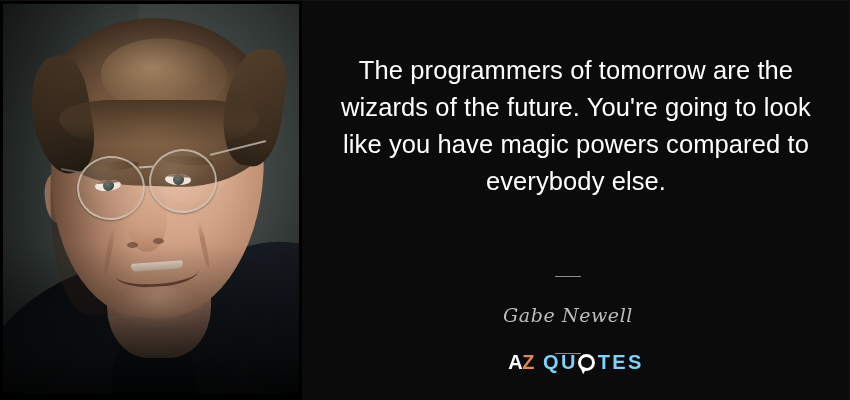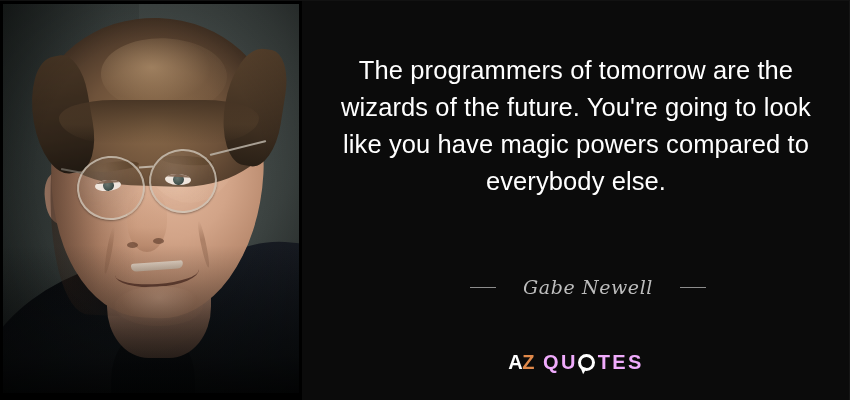--- a/index.html
+++ b/index.html
@@ -326,27 +326,28 @@
     text-align: center;
     color: #ffffff;
     font-size: 25.5px;
     line-height: 37px;
     font-weight: 400;
     letter-spacing: 0.1px;
   }
 
   .attribution {
     position: absolute;
-    left: 36px;
+    left: 16px;
     top: 276px;
     width: 500px;
     display: flex;
     align-items: center;
     justify-content: center;
     gap: 27px;
+    flex-direction: column;
   }
   .attr-dash {
     display: block;
     width: 26px;
     height: 1px;
     background: #8d8d8d;
   }
   .attr-name {
     font-family: "DejaVu Serif", serif;
     font-style: italic;
@@ -370,21 +371,21 @@
     display: flex;
     align-items: center;
     font-weight: 700;
     font-size: 20px;
     line-height: 1;
   }
   .logo-a { color: #ffffff; letter-spacing: -0.5px; }
   .logo-z { color: #e0894a; letter-spacing: -0.5px; }
   .logo-gap { width: 9px; }
   .logo-quotes {
-    color: #f0abfc;
+    color: #7dd3fc;
     letter-spacing: 2.4px;
     display: flex;
     align-items: center;
   }
   .logo-bubble {
     position: relative;
     display: inline-block;
     width: 17px;
     height: 17px;
     margin: 0 2.4px 0 0.5px;

